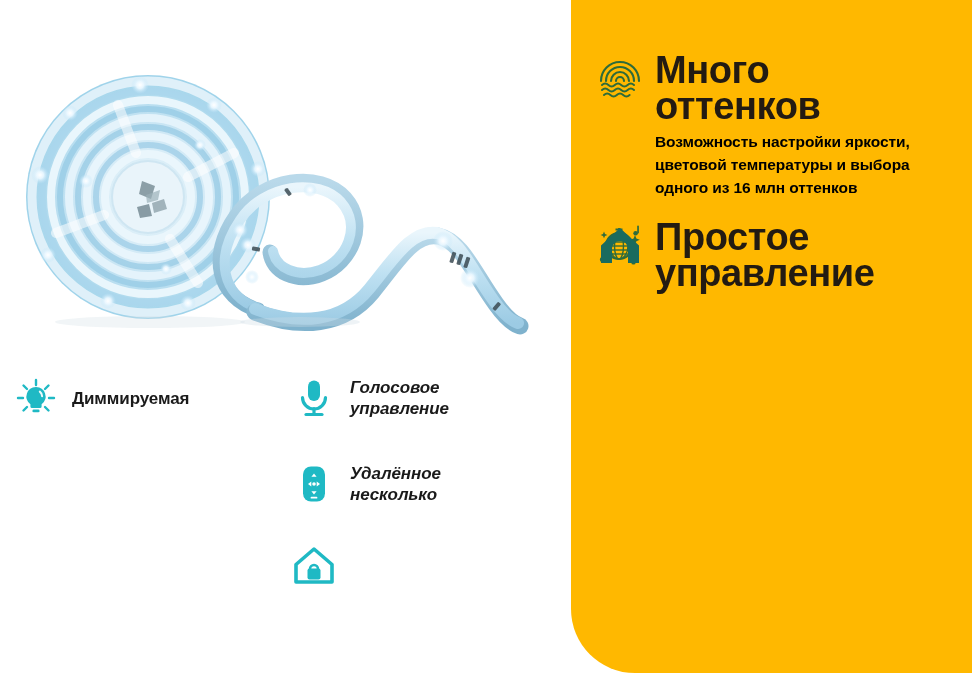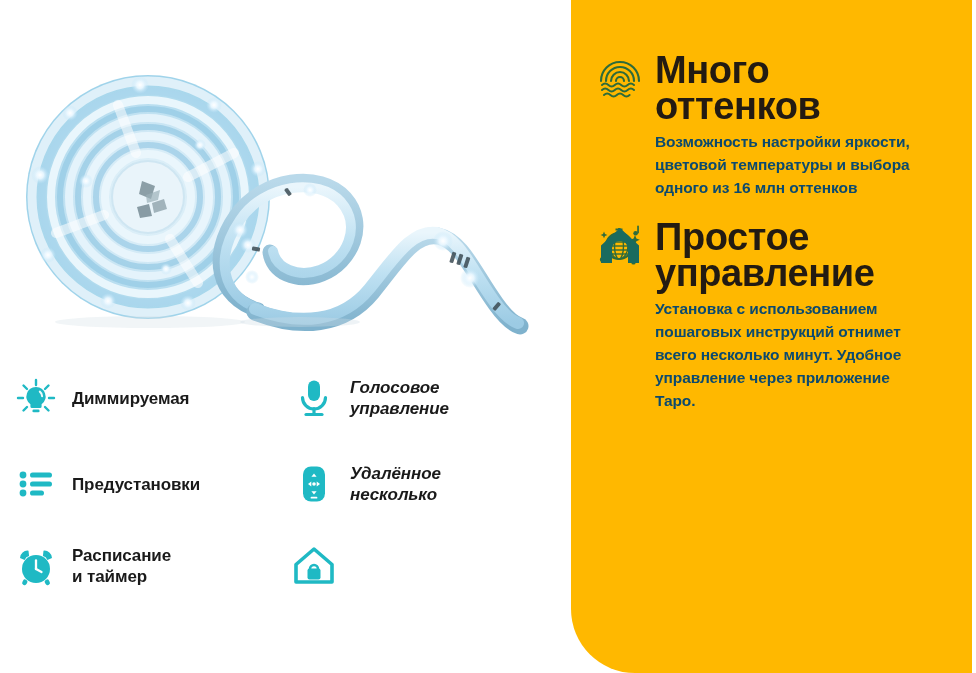--- a/index.html
+++ b/index.html
@@ -105,21 +105,21 @@
     font-weight: bold;
     color: #231b12;
     line-height: 36px;
     letter-spacing: -0.4px;
     margin: 0 0 6px 0;
     white-space: pre-line;
   }
   .block-body {
     font-size: 15.5px;
     font-weight: 600;
-    color: #0c4a6e;
+    color: #000000;
     line-height: 23px;
     letter-spacing: -0.1px;
     margin: 0;
     white-space: pre-line;
   }
   #block-0 { margin-bottom: 20px; }
   #block-1 { margin-bottom: 18px; }
 </style>
 </head>
 <body>
@@ -256,55 +256,21 @@
             <line x1="32.5" y1="32.5" x2="29" y2="29"></line>
           </g>
           <path d="M20 9 a9.5 9.5 0 0 1 5.6 17.2 v2.3 a1.6 1.6 0 0 1-1.6 1.6 h-8 a1.6 1.6 0 0 1-1.6-1.6 v-2.3 A9.5 9.5 0 0 1 20 9 z" fill="#1fb9c4"></path>
           <rect x="16.4" y="31.6" width="7.2" height="2.6" rx="1.3" fill="#1fb9c4"></rect>
           <path d="M23.8 13.6 a6 6 0 0 1 2.3 4.6" fill="none" stroke="#ffffff" stroke-width="2" stroke-linecap="round" opacity="0.92"></path>
         </svg>
       </span>
       <span class="feature-label">Диммируемая</span>
     </div>
 
-    <div class="feature-item feature-col-left feature-row-1">
-      <span class="feature-icon">
-        <svg width="40" height="40" viewBox="0 0 40 40" xmlns="http://www.w3.org/2000/svg">
-          <g fill="#1fb9c4">
-            <circle cx="7" cy="11" r="3.4"></circle>
-            <circle cx="7" cy="20" r="3.4"></circle>
-            <circle cx="7" cy="29" r="3.4"></circle>
-            <rect x="14" y="8.4" width="22" height="5.2" rx="2.6"></rect>
-            <rect x="14" y="17.4" width="22" height="5.2" rx="2.6"></rect>
-            <rect x="14" y="26.4" width="14" height="5.2" rx="2.6"></rect>
-          </g>
-        </svg>
-      </span>
-      <span class="feature-label">Предустановки</span>
-    </div>
-
-    <div class="feature-item feature-col-left feature-row-2">
-      <span class="feature-icon">
-        <svg width="40" height="40" viewBox="0 0 40 40" xmlns="http://www.w3.org/2000/svg">
-          <g fill="#1fb9c4">
-            <path d="M4 12 a7.5 7.5 0 0 1 8.5-7.3 l0.6 5.4 A6.4 6.4 0 0 0 8.6 14 z"></path>
-            <path d="M36 12 a7.5 7.5 0 0 0-8.5-7.3 l-0.6 5.4 A6.4 6.4 0 0 1 31.4 14 z"></path>
-            <circle cx="20" cy="23" r="14"></circle>
-            <rect x="6.5" y="33.5" width="4.6" height="5.6" rx="2" transform="rotate(28 8.8 36.3)"></rect>
-            <rect x="29" y="33.5" width="4.6" height="5.6" rx="2" transform="rotate(-28 31.3 36.3)"></rect>
-          </g>
-          <g stroke="#ffffff" stroke-width="2.3" stroke-linecap="round">
-            <line x1="20" y1="23" x2="20" y2="14.5"></line>
-            <line x1="20" y1="23" x2="25.5" y2="26"></line>
-          </g>
-        </svg>
-      </span>
-      <span class="feature-label">Расписание
-и таймер</span>
-    </div>
+
 
     <div class="feature-item feature-col-right feature-row-0">
       <span class="feature-icon">
         <svg width="40" height="40" viewBox="0 0 40 40" xmlns="http://www.w3.org/2000/svg">
           <rect x="14" y="2.5" width="12" height="20.5" rx="6" fill="#1fb9c4"></rect>
           <path d="M8.5 19.5 a11.5 11.5 0 0 0 23 0" fill="none" stroke="#1fb9c4" stroke-width="3.2" stroke-linecap="round"></path>
           <line x1="20" y1="30.5" x2="20" y2="36" stroke="#1fb9c4" stroke-width="3.2" stroke-linecap="round"></line>
           <line x1="12" y1="36.5" x2="28" y2="36.5" stroke="#1fb9c4" stroke-width="3.2" stroke-linecap="round"></line>
         </svg>
       </span>
@@ -401,19 +367,14 @@
   </div>
 
   <div class="block" id="block-2">
     <span class="block-icon">
       <svg width="46" height="46" viewBox="0 0 46 46" xmlns="http://www.w3.org/2000/svg">
         <path d="M4 40 V22.5 L23 5 L42 22.5 V40 H31 V26 a8 8 0 0 0-16 0 V40 Z" fill="#1a6b5e"></path>
       </svg>
     </span>
     <h2 class="block-title">Простое
 управление</h2>
-    <p class="block-body">Установка с использованием
-пошаговых инструкций отнимет
-всего несколько минут. Удобное
-управление через приложение
-Таро.</p>
   </div>
 </div>
 
 </body></html>

